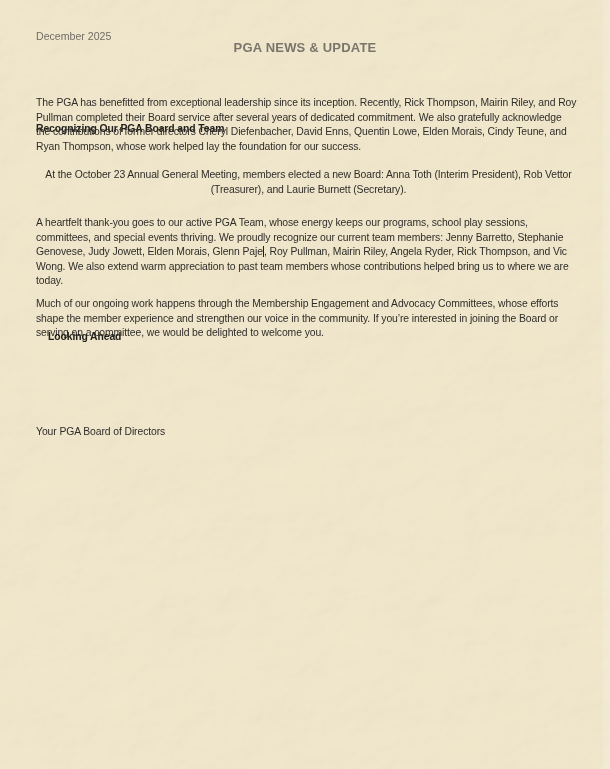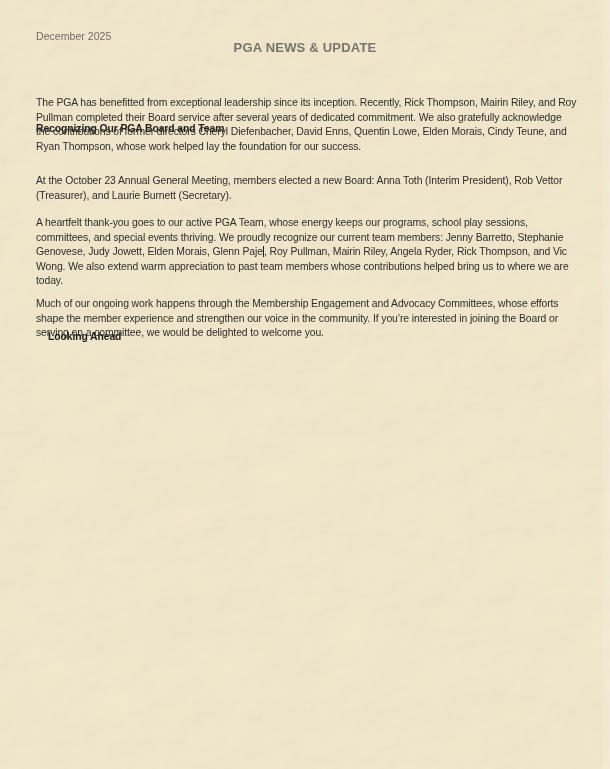--- a/index.html
+++ b/index.html
@@ -17,21 +17,21 @@
     position:absolute;left:36px;width:545px;
     font-size:10.4px;line-height:14.5px;letter-spacing:-0.1px;
     white-space:pre-line;margin:0;
   }
   .muted{color:#716d65;}
   .date{top:29px;font-size:10.6px;letter-spacing:0;}
   .doc-title{top:41px;text-align:center;font-weight:bold;color:#7a756b;letter-spacing:0.2px;font-size:13px;width:538px;}
   .hd{font-weight:bold;color:#23211e;letter-spacing:-0.1px;}
   .hd-board{top:91px;margin-top:31px;}
   .p1{top:96px;}
-  .p2{top:174px;}
+  .p2{top:168px;text-align:center;}
   .p3{top:216px;}
   .p4{top:297px;}
   .hd-ahead{top:330px;margin-left:12px;}
   .p5{top:372px;}
   .signoff{top:425px;}
   .footer{
     top:725px;text-align:center;width:538px;
     font-size:9.9px;color:#7b766c;letter-spacing:0;
     white-space:normal;
   }
@@ -90,16 +90,17 @@
 
     <p class="blk p3"><span>A heartfelt thank-you goes to our active PGA Team, whose energy keeps our programs, school play sessions,
 committees, and special events thriving. We proudly recognize our current team members: Jenny Barretto, Stephanie
 Genovese, Judy Jowett, Elden Morais, Glenn Paje</span><span class="caret"></span><span>, Roy Pullman, Mairin Riley, Angela Ryder, Rick Thompson, and Vic
 Wong. We also extend warm appreciation to past team members whose contributions helped bring us to where we are
 today.</span></p>
 
     <div class="blk hd hd-ahead">Looking Ahead</div>
 
 
+    <div class="blk signoff">Your PGA Board of Directors</div>
 
 
   </div>
 </div>
 
 </body></html>

